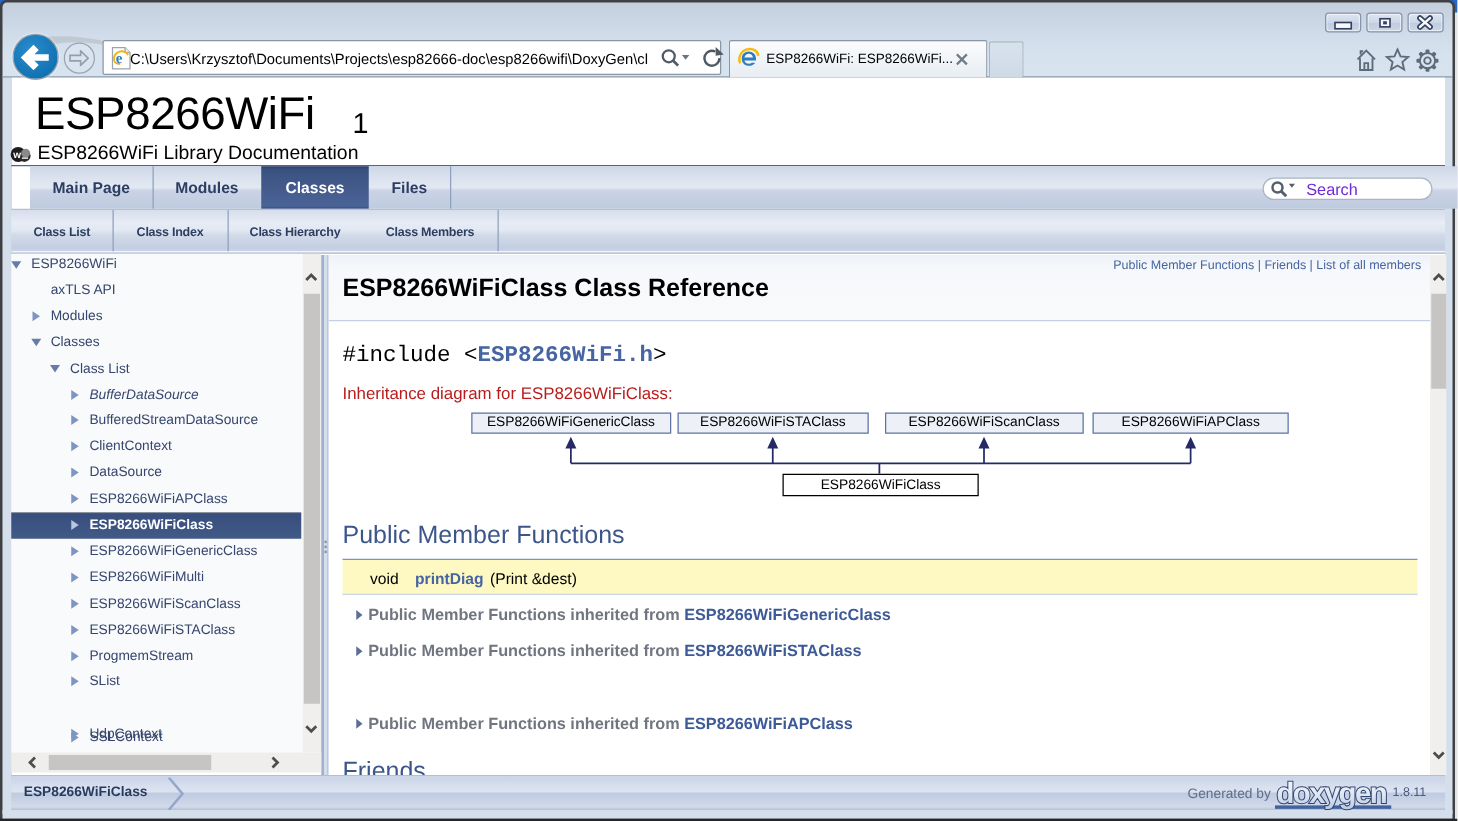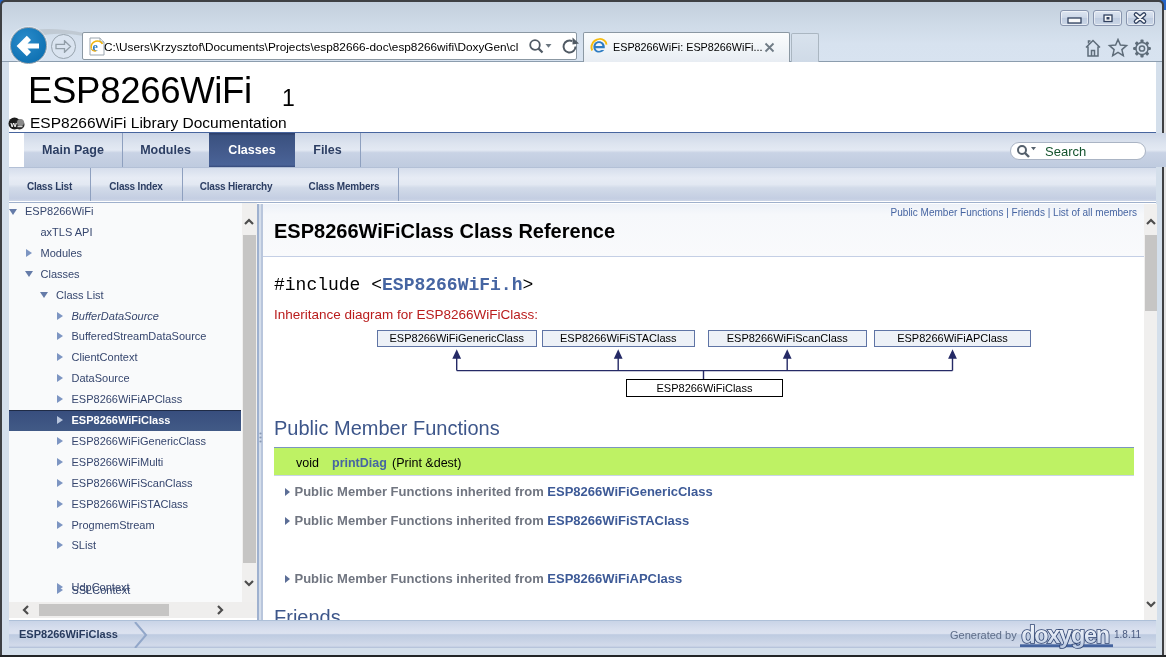--- a/index.html
+++ b/index.html
@@ -63,21 +63,21 @@
   background:linear-gradient(180deg,#edf1f8 0%,#f6f8fb 20%,#f9fafc 100%)}
 #summary{position:absolute;right:7px;top:3px;font-size:10px;color:#4665a2}
 #ctitle{position:absolute;left:11px;top:16px;font-size:20px;font-weight:bold;color:#000}
 #include{position:absolute;left:11px;top:70.5px;font-family:"Liberation Mono",monospace;font-size:18px;color:#000}
 #inhtxt{position:absolute;left:11px;top:103px;font-size:13.5px;color:#b91c1c}
 .dbox{position:absolute;height:17.5px;border:1px solid #5f74a5;background:#edf1f7;
   font-size:11px;color:#000;display:flex;align-items:center;justify-content:center}
 #dbox5{position:absolute;height:17.5px;border:1px solid #000;background:#fff;font-size:11px;display:flex;align-items:center;justify-content:center}
 #h2a{position:absolute;left:11px;top:213px;font-size:20px;color:#3d568a}
 #h2rule{position:absolute;left:11px;top:242.5px;width:859.5px;height:1.5px;background:#7c95c0}
-#memrow{position:absolute;left:11px;top:244px;width:859.5px;height:28px;background:#bef264;border-bottom:1px solid #c9d5e7;font-size:12.5px}
+#memrow{position:absolute;left:11px;top:244px;width:859.5px;height:28px;background:#fef9c3;border-bottom:1px solid #c9d5e7;font-size:12.5px}
 .inhrow{position:absolute;left:21.5px;font-size:13px;font-weight:bold;color:#707580;white-space:nowrap}
 .inhrow b{color:#3d5a97}
 .inharr{display:inline-block;width:0;height:0;border-left:5px solid #5c6e96;border-top:4px solid transparent;border-bottom:4px solid transparent;margin-right:5px}
 #h2b{position:absolute;left:11px;top:402px;font-size:20px;color:#3d568a}
 
 #cvs{left:1143.5px;top:204px;width:13px;height:416px;background:#f0efee}
 
 #navpath{left:9px;top:620px;width:1147px;height:28px;border-top:1.5px solid #aec0d8;
   background:linear-gradient(180deg,#c9d4e7 0%,#d8dfee 30%,#dce2f0 46%,#becbe1 51%,#c3cfe3 62%,#d2daea 90%,#b9c6dd 100%);box-shadow:inset 0 -1px 0 #b7c4db}
 #crumb{position:absolute;left:10px;top:7px;font-size:11px;font-weight:bold;color:#283b5e}
@@ -203,21 +203,21 @@
   <div class="tab2t" style="left:173px;width:108px">Class&nbsp;Hierarchy</div>
   <div class="tab2t" style="left:281px;width:108px">Class&nbsp;Members</div>
 </div>
 <div class="abs" id="navyline"></div>
 <div class="abs" id="search"></div>
 <svg class="abs" style="left:1016px;top:144px" width="26" height="14" viewBox="0 0 26 14">
   <circle cx="6" cy="6" r="4" fill="none" stroke="#55606c" stroke-width="2"></circle>
   <path d="M9 9 L13 13" stroke="#55606c" stroke-width="2.4"></path>
   <path d="M15 3 L20 3 L17.5 6.2 Z" fill="#55606c"></path>
 </svg>
-<div class="abs" style="left:1045px;top:144px;font-size:13px;color:#14532d">Search</div>
+<div class="abs" style="left:1045px;top:144px;font-size:13px;color:#6d28d9">Search</div>
 
 <div class="abs" id="sidenav"></div>
 <div class="abs" id="selrow"></div>
 <div id="treehost">
     <div class="trow abs" style="top:200.55px;left:9px;">
       <span class="arrD" style="left:0px"></span>
       <span class="lbl" style="left:16px">ESP8266WiFi</span>
     </div>
     <div class="trow abs" style="top:221.45000000000002px;left:9px;text-align:right;">
       <span class="lbl" style="left:31.5px">axTLS API</span>

